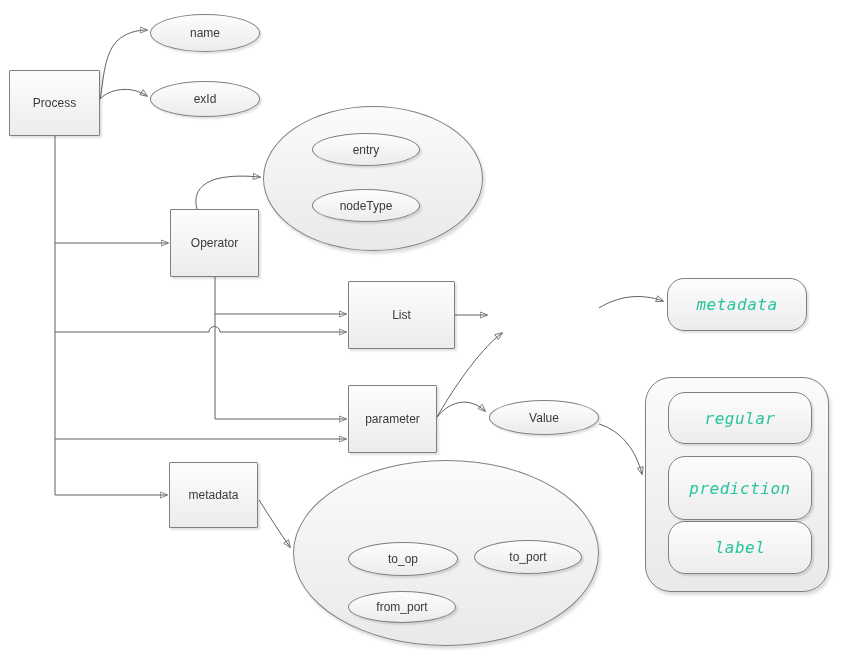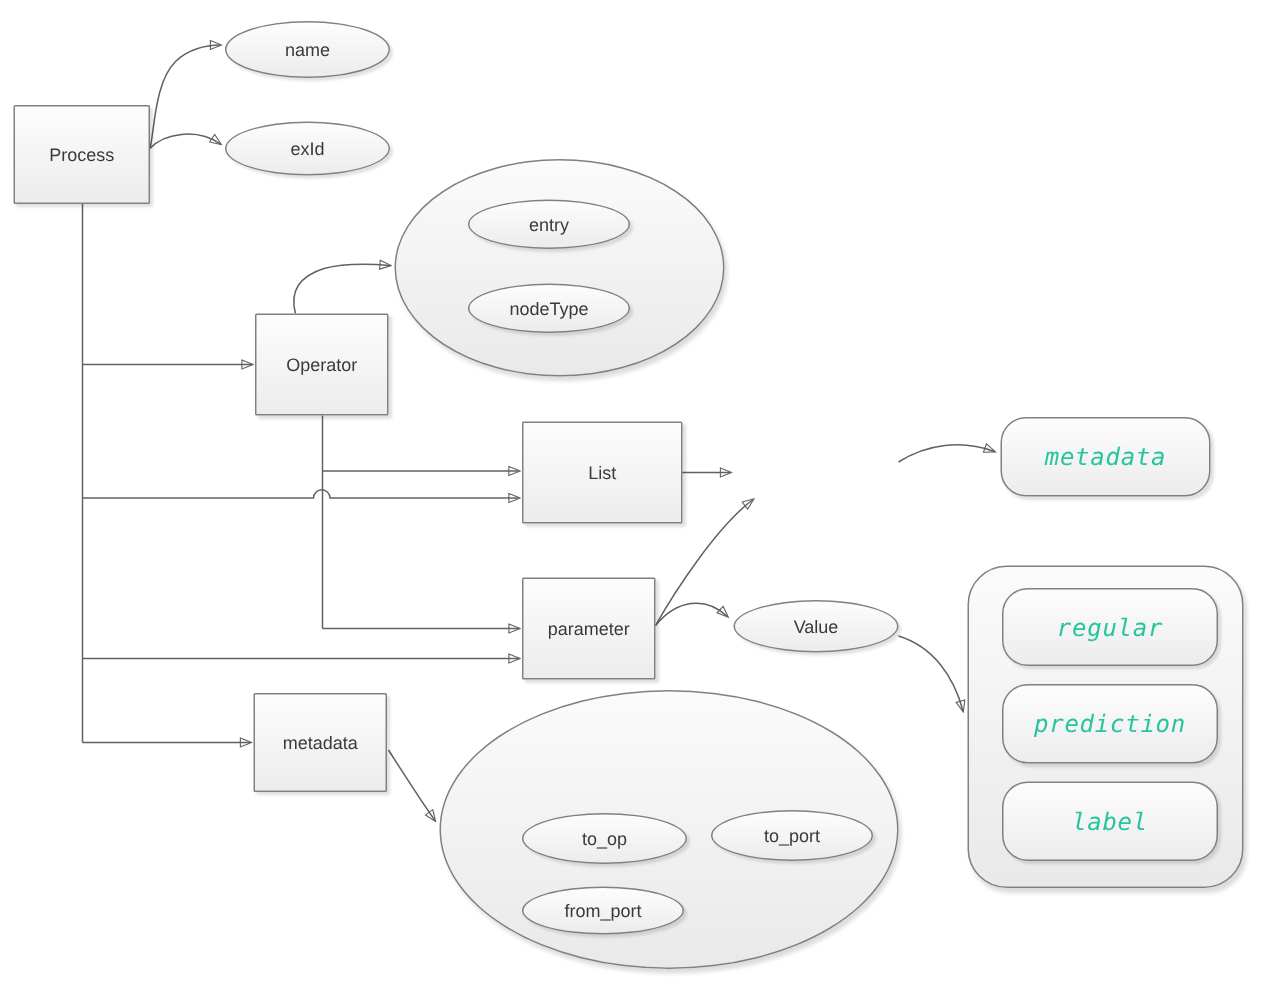--- a/index.html
+++ b/index.html
@@ -74,16 +74,16 @@
   <div class="node ellipse" style="left:150px;top:81px;width:110px;height:36px;">exId</div>
   <div class="node ellipse" style="left:312px;top:133px;width:108px;height:33px;">entry</div>
   <div class="node ellipse" style="left:312px;top:189px;width:108px;height:33px;">nodeType</div>
   <div class="node ellipse" style="left:489px;top:400px;width:110px;height:35px;">Value</div>
   <div class="node ellipse" style="left:348px;top:542px;width:110px;height:34px;">to_op</div>
   <div class="node ellipse" style="left:474px;top:540px;width:108px;height:34px;">to_port</div>
   <div class="node ellipse" style="left:348px;top:591px;width:108px;height:32px;text-align:right;">from_port</div>
 
   <div class="node rounded accent" style="left:667px;top:278px;width:140px;height:53px;">metadata</div>
   <div class="node rounded accent" style="left:668px;top:392px;width:144px;height:52px;">regular</div>
-  <div class="node rounded accent" style="left:668px;top:456px;width:144px;height:53px;">prediction</div>
+  <div class="node rounded accent" style="left:668px;top:456px;width:144px;height:64px;">prediction</div>
   <div class="node rounded accent" style="left:668px;top:521px;width:144px;height:53px;">label</div>
 
 </div>
 
 </body></html>

